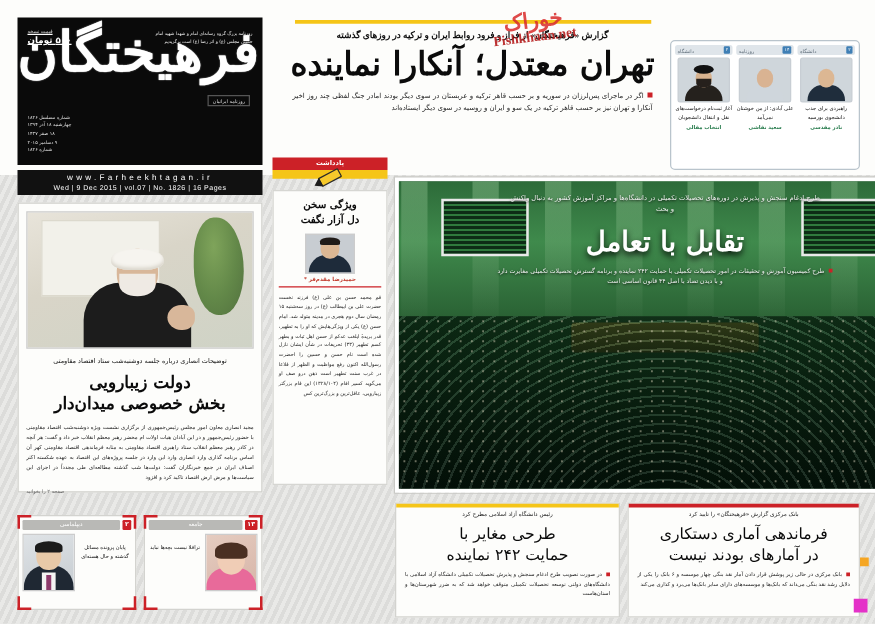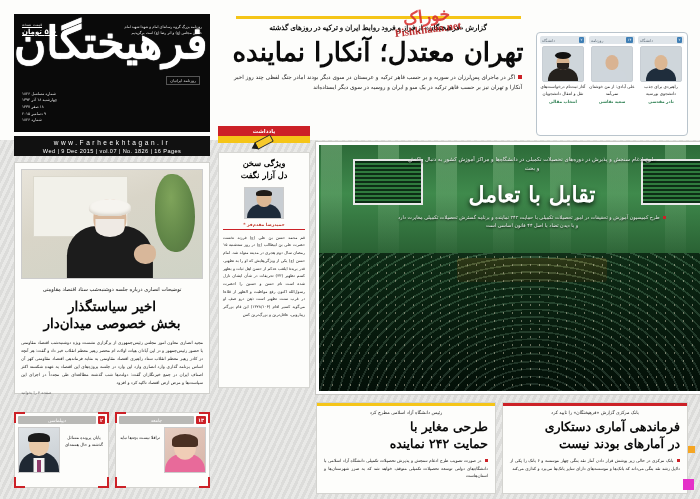--- a/index.html
+++ b/index.html
@@ -283,21 +283,21 @@
   .artbox{
     position:absolute;top:402px;height:92px;background:#fdfdfb;
     border:1px solid #d3d3cf;box-sizing:border-box;padding:5px 7px;
   }
   .ab-mid{left:316px;width:180px;}
   .ab-right{left:502px;width:186px;}
   .ab-topline{height:2.5px;background:#f5c518;margin:-5px -7px 4px -7px;}
   .ab-topline.red{background:#cc2127;}
   .ab-kicker{font-size:4.6px;text-align:center;color:#222;line-height:1.5;}
   .ab-hl{
-    font-size:12.5px;font-weight:bold;line-height:1.32;margin-top:3px;
+    font-size:12.5px;font-weight:normal;text-align:center;line-height:1.32;margin-top:3px;
     color:#0a0a0a;font-family:"DejaVu Serif","Liberation Serif",serif;
   }
   .ab-deck{
     margin-top:5px;font-size:4.3px;line-height:1.75;text-align:justify;color:#222;
   }
   .ab-deck .sq{display:inline-block;width:3.5px;height:3.5px;background:#cc2127;margin-left:3px;}
 
   .magenta{
     position:absolute;left:683px;top:479px;width:11px;height:11px;background:#e431c8;
   }
@@ -403,21 +403,21 @@
       <div class="lc-fig">
         <div class="lc-body"></div>
         <div class="lc-head"></div>
         <div class="lc-beard"></div>
         <div class="lc-turban"></div>
         <div class="lc-hand"></div>
       </div>
     </div>
     <div class="lc-kicker">توضیحات انصاری درباره جلسه دوشنبه‌شب ستاد اقتصاد مقاومتی</div>
     <div class="lc-hl">
-      <div>اخیر سیاستگذار</div>
+      <div>دولت زیبارویی</div>
       <div>بخش خصوصی میدان‌دار</div>
     </div>
     <div class="lc-body-txt">مجید انصاری معاون امور مجلس رئیس‌جمهوری از برگزاری نشست ویژه دوشنبه‌شب اقتصاد مقاومتی با حضور رئیس‌جمهور و در این آبادان هیات اولات ام محضر رهبر معظم انقلاب خبر داد و گفت: هر آنچه در کادر رهبر معظم انقلاب ستاد راهبری اقتصاد مقاومتی به مثابه فرماندهی اقتصاد مقاومتی کهر آن اساس برنامه گذاری وارد انصاری وارد این وارد در جلسه پروژه‌های این اقتصاد به عهده شکسته اکثر اصناف ایران در جمع خبرنگاران گفت: دولت‌ها شب گذشته مطالعه‌ای طی مجدداً در اجرای این سیاست‌ها و مرض ارض اقتصاد تاکید کرد و افزود</div>
     <div class="lc-more">صفحه ۲ را بخوانید</div>
   </div>
 
   <div class="blwrap">
 
     <div class="blcard">
       <div class="corner c-tl"></div>

